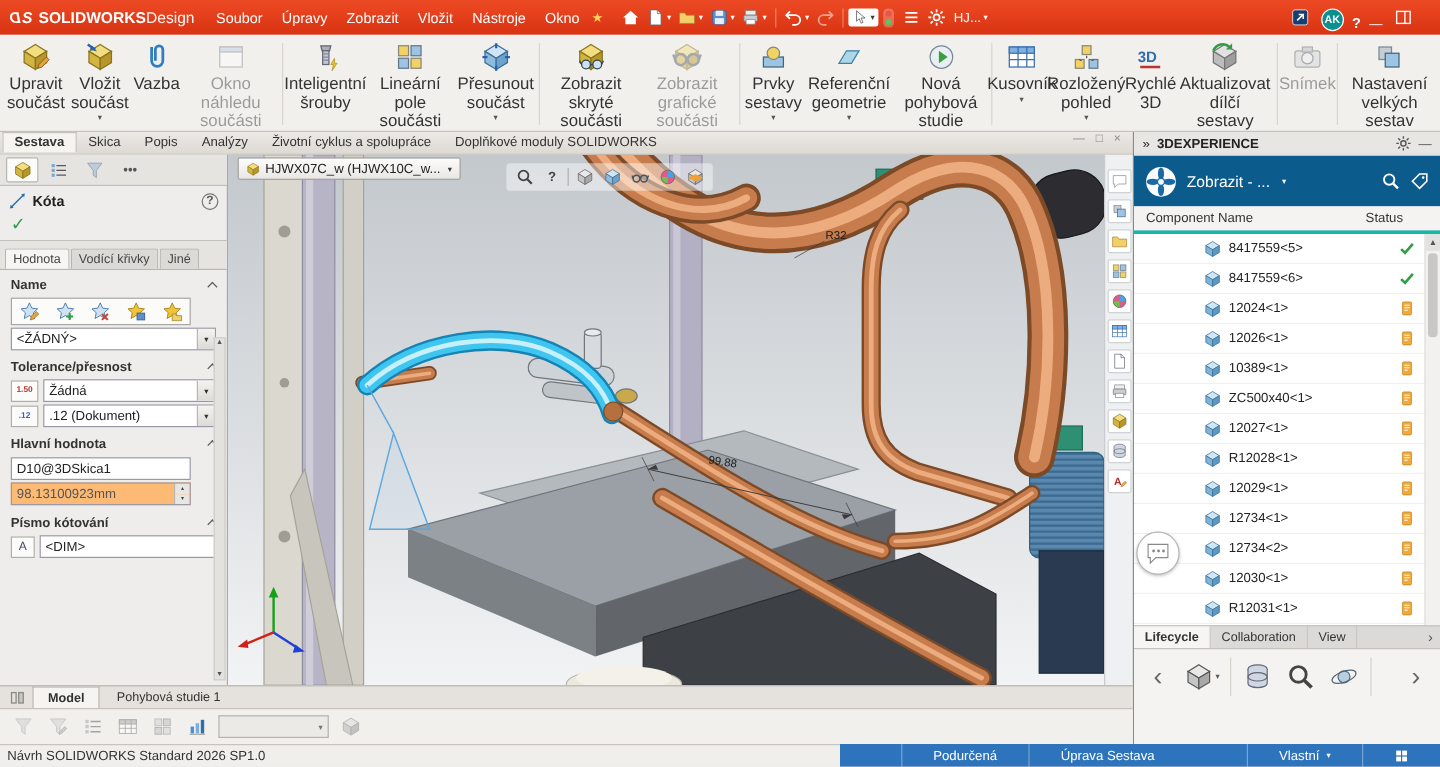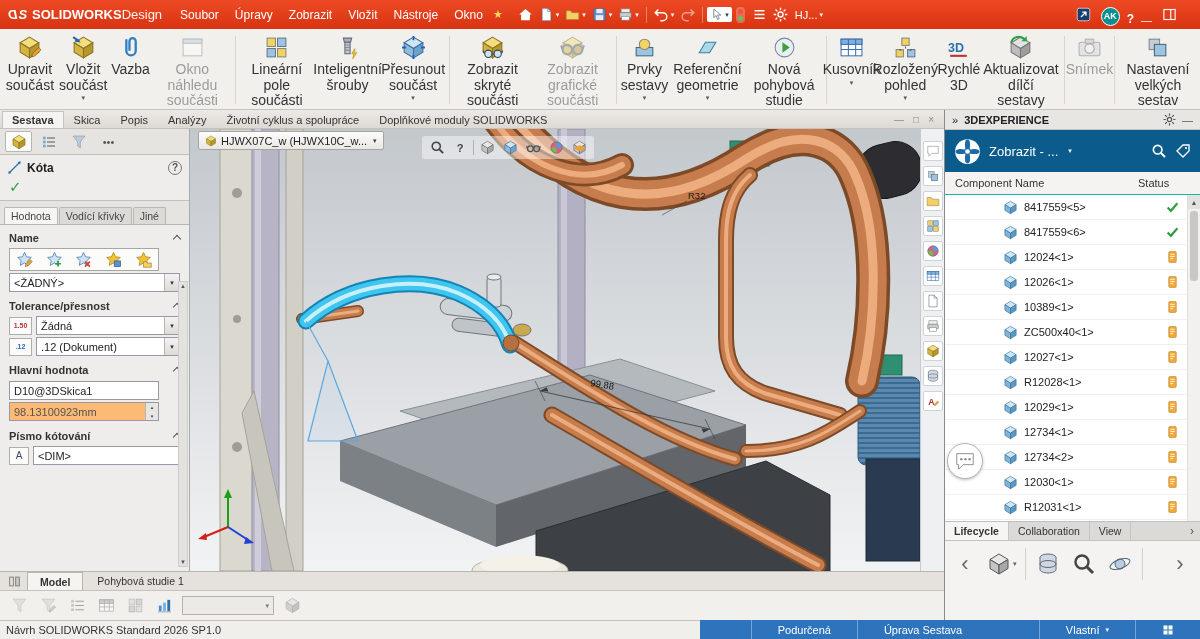--- a/index.html
+++ b/index.html
@@ -32,21 +32,21 @@
 .wing{font-size:11px;opacity:.95}
 
 .ribbon{position:absolute;top:29px;left:0;width:1200px;height:81px;background:#f2f0ed;border-bottom:1px solid #c6c3be;display:flex;align-items:stretch;padding:3px 2px 1px}
 .rb{display:flex;flex-direction:column;align-items:center;justify-content:flex-start;padding:3px 3px 1px;min-width:44px;max-width:80px;border-radius:3px;text-align:center}
 .rb svg{width:25px;height:25px;flex:0 0 auto}
 .rb .lbl{font-size:14px;line-height:1.12;color:#333;margin-top:2px}
 .rb .dar{font-size:7px;color:#555;margin-top:1px}
 .rb.dis{opacity:.45}
 .rsep{width:1px;background:#d8d5cf;margin:4px 3px}
 
-.tabrow{position:absolute;top:110px;left:0;width:944px;height:19px;background:linear-gradient(#eceae6,#ddd9d3);border-bottom:1px solid #c6c3be;display:flex;align-items:center;padding-left:2px}
+.tabrow{position:absolute;top:110px;left:0;width:944px;height:19px;background:linear-gradient(#eceae6,#ddd9d3);border-bottom:1px solid #c6c3be;display:flex;align-items:flex-start;padding-left:2px}
 .ctab{padding:2px 9px;font-size:11px;color:#333;border:1px solid transparent;border-bottom:none;white-space:nowrap}
 .ctab.act{background:#f6f4f1;border-color:#c6c3be;font-weight:700}
 .ghostwin{margin-left:auto;display:flex;gap:9px;padding-right:10px;color:#8a8a8a;font-size:10px;align-items:center}
 
 .pm{position:absolute;top:129px;left:0;width:190px;height:442px;background:#eeedec;border-right:1px solid #aaa;font-size:11px}
 .pmtabs{height:26px;display:flex;align-items:center;gap:3px;border-bottom:1px solid #c2c0bc;padding:2px 5px;background:#e6e4e1}
 .pmtab{width:27px;height:21px;display:flex;align-items:center;justify-content:center;border-radius:2px;color:#555}
 .pmtab svg{width:16px;height:16px}
 .pmtab.act{background:#fbfbfa;border:1px solid #b8b6b2}
 .pmtitle{display:flex;align-items:center;gap:5px;padding:5px 7px 2px;font-weight:700;font-size:12px}
@@ -97,21 +97,21 @@
 
 .xp{position:absolute;left:944px;top:110px;width:256px;height:510px;background:#fff;border-left:1px solid #8a8a8a;display:flex;flex-direction:column;font-size:11px}
 .xphead{height:20px;background:#e8e6e3;border-bottom:1px solid #c6c3be;display:flex;align-items:center;padding:0 7px;gap:6px;flex:0 0 auto}
 .xphead b{flex:1;font-size:11px;color:#222}
 .xphead svg{width:13px;height:13px}
 .xpsession{height:42px;background:#0b5c8d;display:flex;align-items:center;color:#fff;padding:0 9px;gap:8px;flex:0 0 auto}
 .compass{width:27px;height:27px;flex:0 0 auto}
 .sess{font-size:13px;white-space:nowrap}
 .xpsession .sic{margin-left:auto}
 .xpsession svg.si{width:16px;height:16px}
-.xpcols{height:23px;display:flex;align-items:center;background:#f4f3f2;border-bottom:1px solid #14b8a6;color:#333;padding-left:10px;flex:0 0 auto}
+.xpcols{height:23px;display:flex;align-items:center;background:#f4f3f2;border-bottom:3px solid #14b8a6;color:#333;padding-left:10px;flex:0 0 auto}
 .xpcols .cn{flex:1}
 .xpcols .cs{width:62px}
 .xprows{flex:1;position:relative;overflow:hidden}
 .xrow{height:25px;display:flex;align-items:center;padding-left:58px;gap:6px;border-bottom:1px solid #f1f0ef}
 .xrow svg.cu{width:15px;height:15px;flex:0 0 auto}
 .xname{flex:1;color:#222;white-space:nowrap}
 .xstat{width:28px;display:flex;justify-content:center;margin-right:14px}
 .xstat svg{width:13px;height:14px}
 .xscroll{position:absolute;right:0;top:0;bottom:0;width:13px;background:#f2f1f0;border-left:1px solid #e0dedc;display:flex;flex-direction:column;align-items:stretch}
 .xscroll .up{height:14px;display:flex;align-items:center;justify-content:center;font-size:7px;color:#555;background:#e4e2df}
@@ -430,36 +430,36 @@
           <svg viewBox="0 0 24 24">
             <use href="#win"></use>
           </svg>
         </span>
         <span class="lbl">Okno náhledu součásti</span>
       </div>
     <div class="rsep"></div>
     <div class="rb">
         <span>
           <svg viewBox="0 0 24 24">
-            <use href="#grid4"></use>
-          </svg>
-        </span>
-        <span class="lbl">Lineární pole součásti</span>
-        <span class="dar">▾</span>
-      </div>
-    <div class="rb">
-        <span>
-          <svg viewBox="0 0 24 24">
             <path d="M8 3h8l-1 4H9z" fill="#aab0b8" stroke="#667"></path>
             <rect x="9.5" y="7" width="5" height="11" fill="#c2c8d0" stroke="#667"></rect>
             <path d="M9.5 9.5h5M9.5 12h5M9.5 14.5h5" stroke="#889"></path>
             <path d="M19 13l-3 5h2l-1 5 4-6h-2z" fill="#f0c020" stroke="#a8831a" stroke-width=".5"></path>
           </svg>
         </span>
         <span class="lbl">Inteligentní šrouby</span>
+      </div>
+    <div class="rb">
+        <span>
+          <svg viewBox="0 0 24 24">
+            <use href="#grid4"></use>
+          </svg>
+        </span>
+        <span class="lbl">Lineární pole součásti</span>
+        <span class="dar">▾</span>
       </div>
     <div class="rb">
         <span>
           <svg viewBox="0 0 24 24" style="--ct:#cfe4f4;--cl:#8fbcdd;--cr:#6ba3cc;--cs:#3f6f96">
             <use href="#cube"></use>
             <path d="M12 1v4M12 19v4M1 12h4M19 12h4" stroke="#2860b0" stroke-width="1.8"></path>
           </svg>
         </span>
         <span class="lbl">Přesunout součást</span>
         <span class="dar">▾</span>

